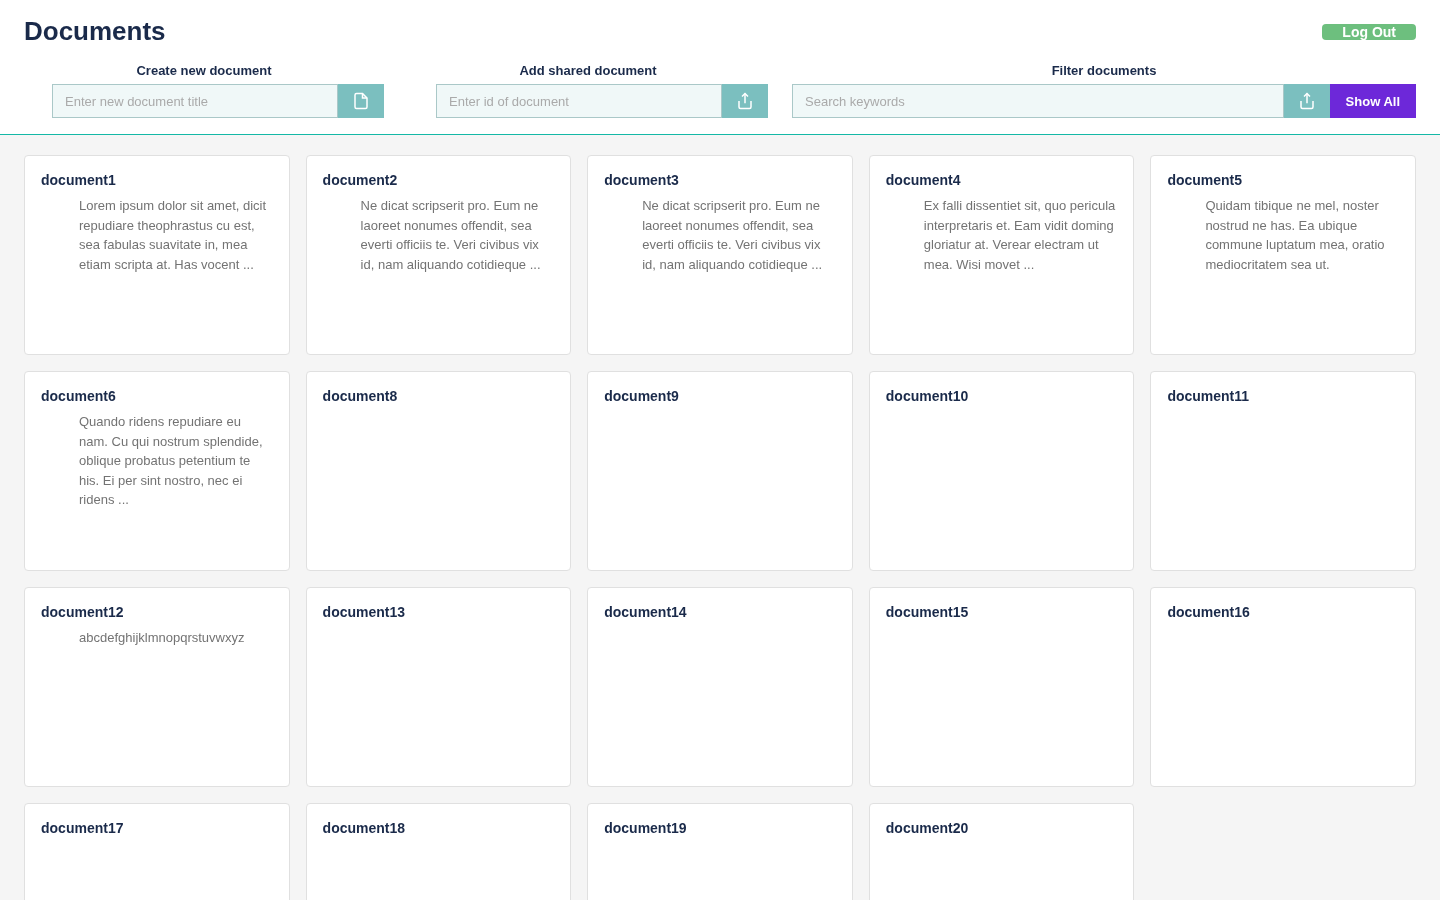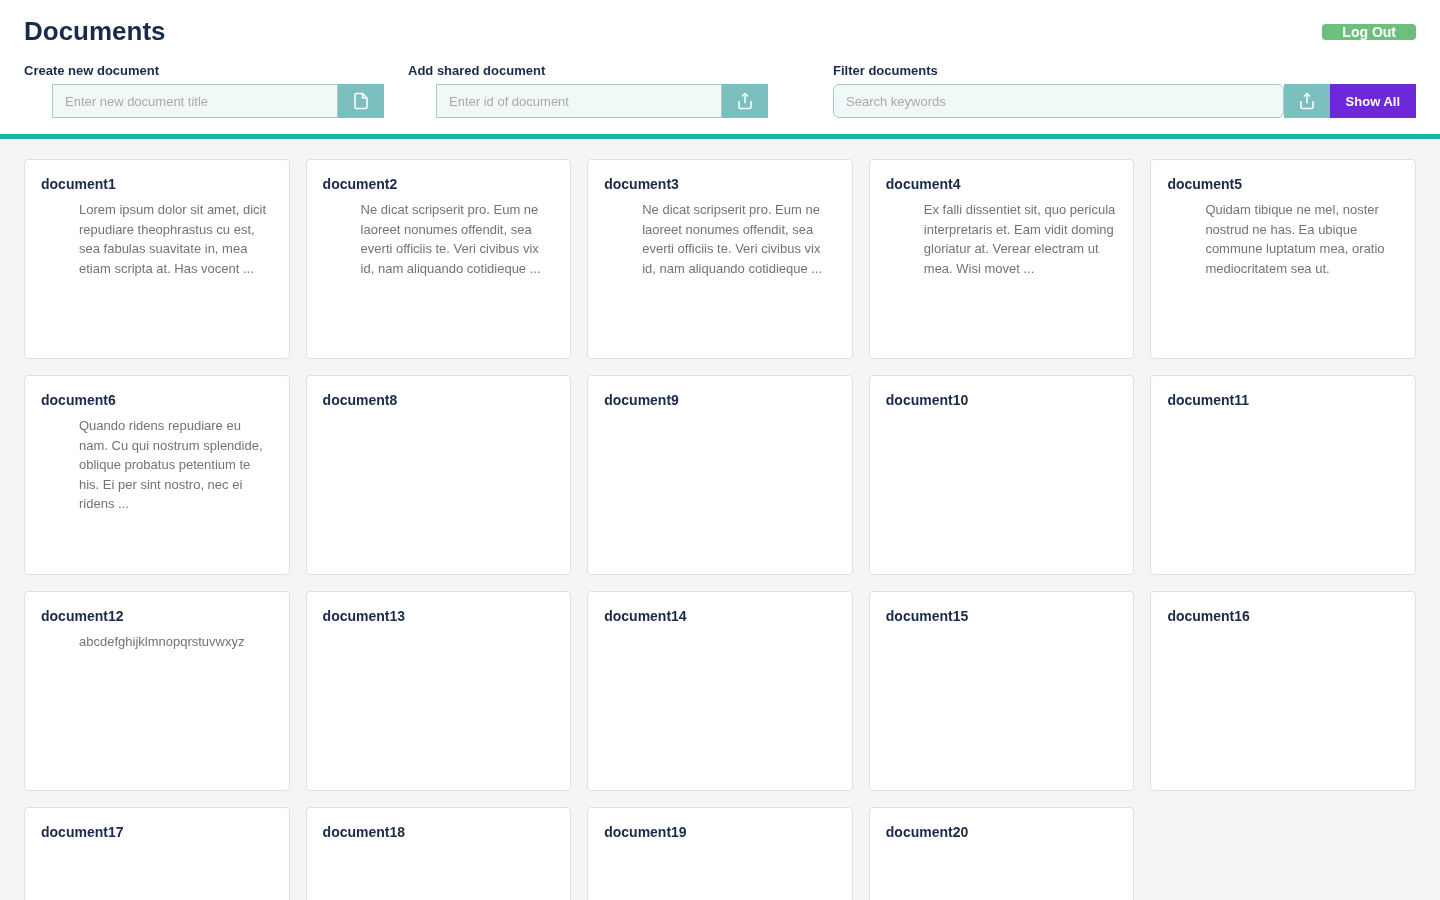--- a/index.html
+++ b/index.html
@@ -4,21 +4,21 @@
   <style>
     * { box-sizing: border-box; margin: 0; padding: 0; }
     body {
       font-family: Arial, sans-serif;
       background: #f5f5f5;
       color: #1a2a4a;
     }
     .header {
       background: #fff;
       padding: 16px 24px 0 24px;
-      border-bottom: 5px solid #14b8a6;
+      border-bottom: 1px solid #14b8a6;
     }
     .header-top {
       display: flex;
       justify-content: space-between;
       align-items: center;
       margin-bottom: 16px;
     }
     .page-title {
       font-size: 26px;
       font-weight: bold;
@@ -41,20 +41,21 @@
     }
     .toolbar-section {
       display: flex;
       flex-direction: column;
       gap: 6px;
     }
     .toolbar-section-label {
       font-size: 13px;
       font-weight: bold;
       color: #1a2a4a;
+      text-align: center;
     }
     .toolbar-input-group {
       display: flex;
       gap: 0;
       padding-left: 28px;
     }
     .toolbar-input {
       border: 1px solid #aac8c8;
       padding: 8px 12px;
       font-size: 13px;
@@ -81,28 +82,27 @@
       background: #6d28d9;
       color: #fff;
       border: none;
       padding: 8px 16px;
       font-size: 13px;
       font-weight: bold;
       cursor: pointer;
     }
     .create-section { min-width: 360px; }
     .shared-section { min-width: 360px; }
-    .filter-section { flex: 1; margin-left: 41px; }
+    .filter-section { flex: 1; }
     .filter-input-group {
       display: flex;
       gap: 0;
     }
     .filter-section .toolbar-input {
       flex: 1;
-      border-radius: 6px;
     }
 
     .documents-grid {
       display: grid;
       grid-template-columns: repeat(5, 1fr);
       gap: 16px;
       padding: 20px 24px;
     }
     .doc-card {
       background: #fff;

